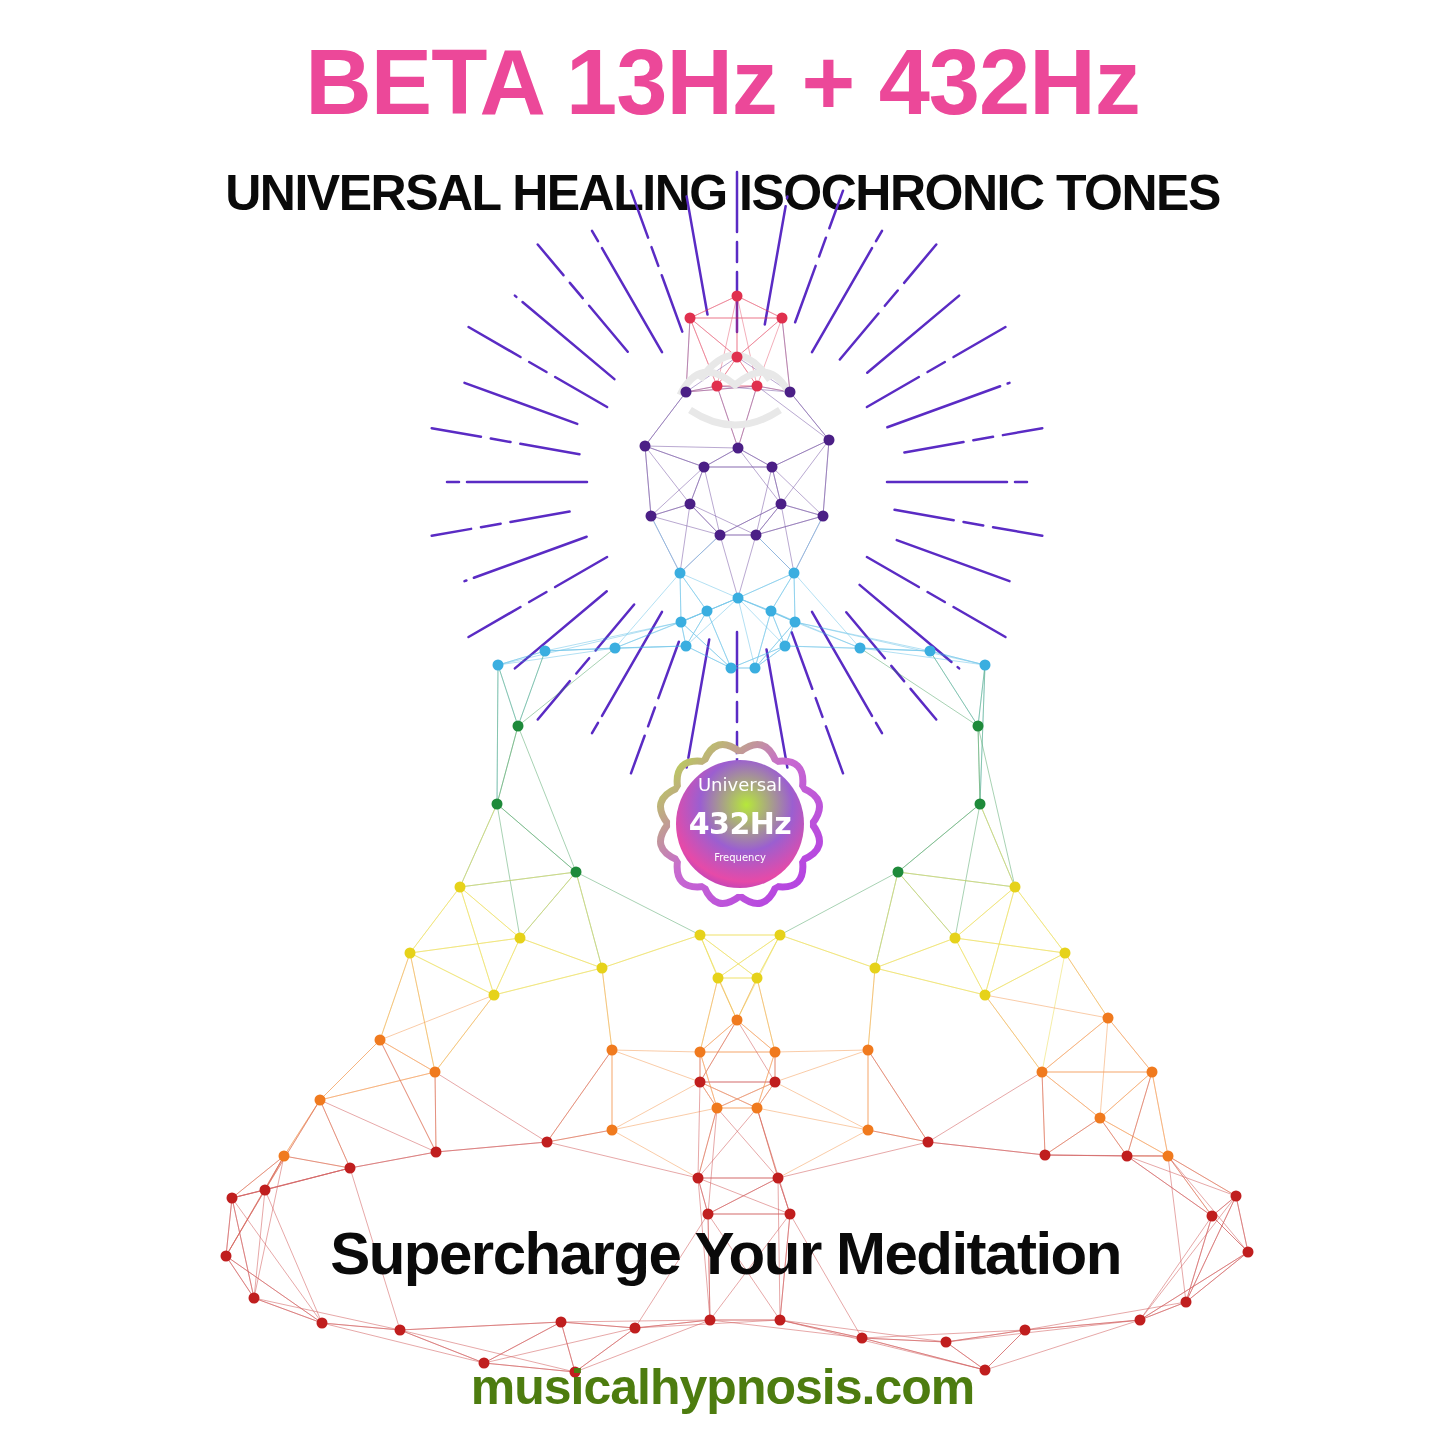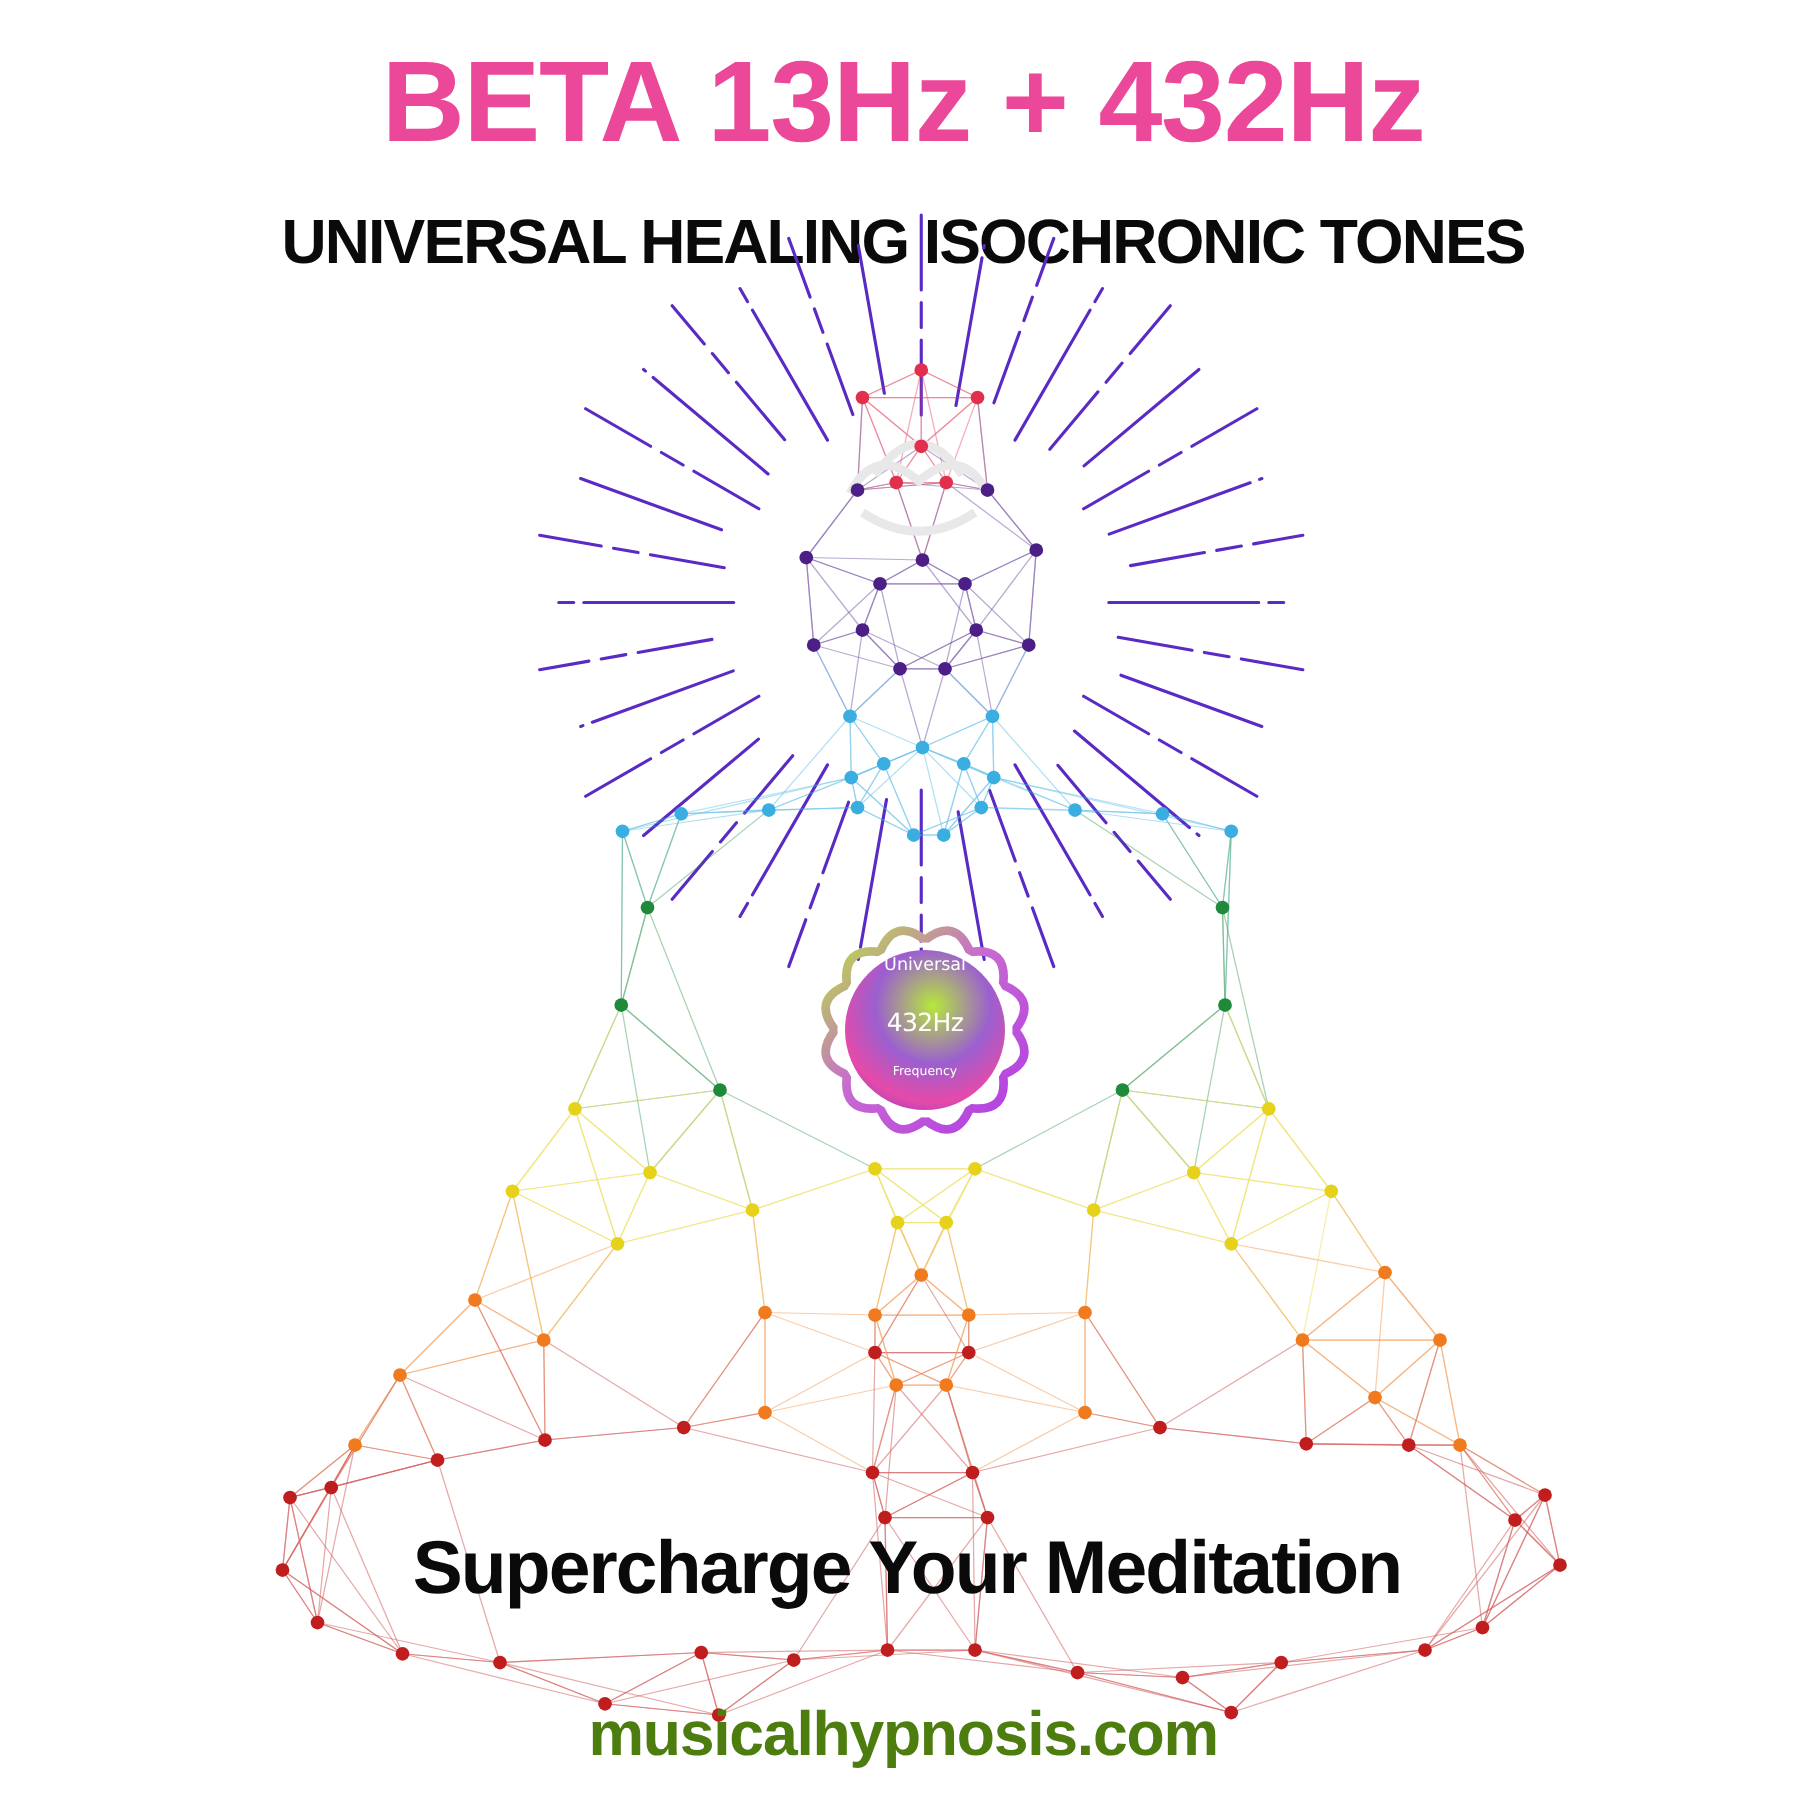--- a/index.html
+++ b/index.html
@@ -20,22 +20,22 @@
       font-family: "Liberation Sans", sans-serif; font-weight: 700; font-size: 60px;
       letter-spacing: -1.5px; color: #0a0a0a; line-height: 1; padding-left: 6px; box-sizing: border-box;
     }
     .website {
       position: absolute; left: 0; width: 1445px; top: 1362px; text-align: center;
       font-family: "Liberation Sans", sans-serif; font-weight: 700; font-size: 50px;
       letter-spacing: -1px; color: #4d7c0f; line-height: 1;
     }
     .badge { position: absolute; left: 640px; top: 722px; width: 200px; height: 200px; }
     .badge-text { position: absolute; left: 0; width: 200px; text-align: center; color: #ffffff; font-family: "DejaVu Sans", sans-serif; }
-    .badge-top { top: 42px; font-size: 14px; }
-    .badge-main { top: 84px; font-size: 20px; font-weight: 400; letter-spacing: -0.5px; }
+    .badge-top { top: 52px; font-size: 18px; }
+    .badge-main { top: 84px; font-size: 30px; font-weight: 700; letter-spacing: -0.5px; }
     .badge-bottom { top: 130px; font-size: 10px; }
   </style>
 </head>
 <body>
 
 <div class="title">BETA 13Hz + 432Hz</div>
 <div class="subtitle">UNIVERSAL HEALING ISOCHRONIC TONES</div>
 
 <svg class="figure" viewBox="0 0 1445 1445" xmlns="http://www.w3.org/2000/svg">
   <g stroke="#5a2bc4" stroke-linecap="round">

